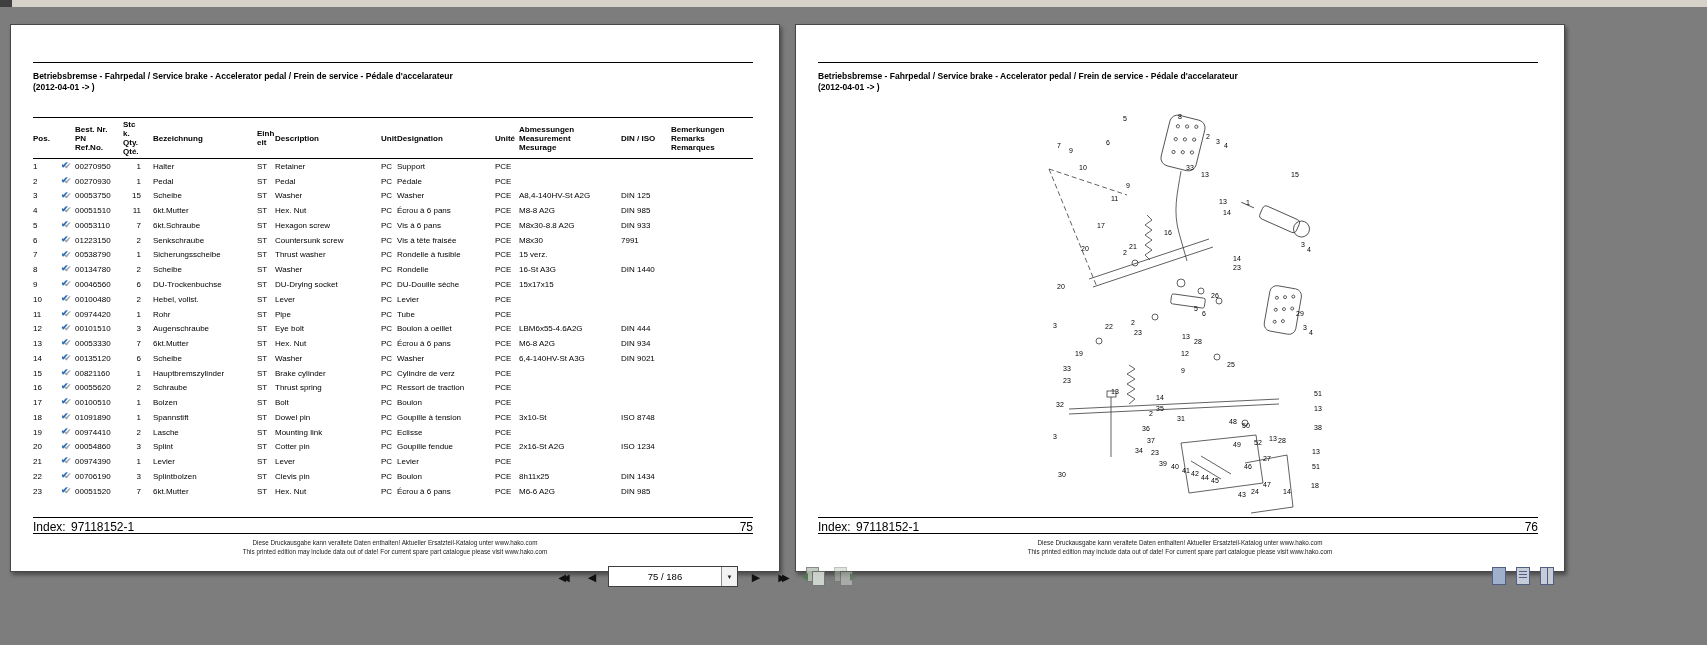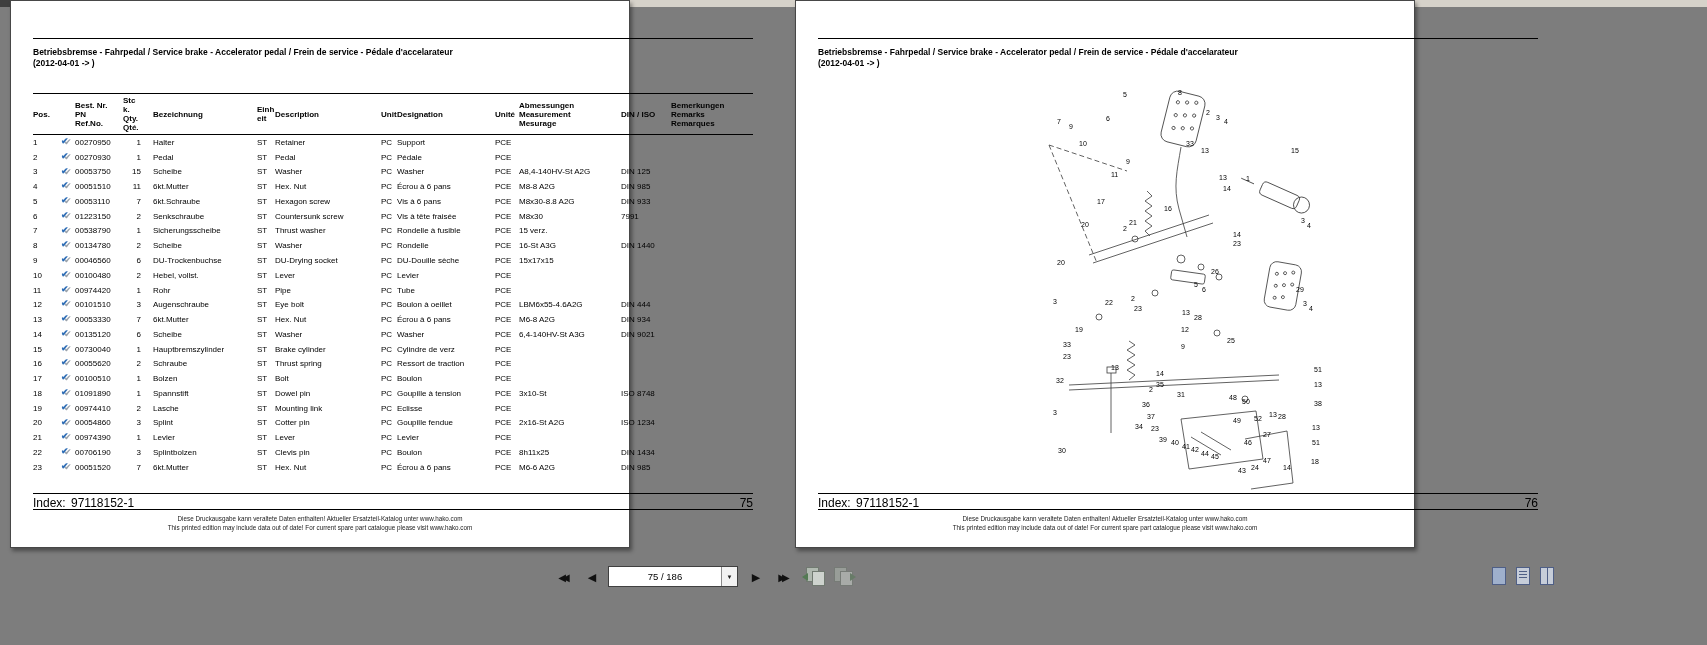--- a/index.html
+++ b/index.html
@@ -1,21 +1,21 @@
 <!DOCTYPE html>
 <html><head>
 <meta charset="utf-8">
 <style>
   html,body{margin:0;padding:0;width:1707px;height:645px;overflow:hidden;}
   body{background:#7d7d7d;font-family:"Liberation Sans", sans-serif;position:relative;}
 
   .top-strip{position:absolute;left:0;top:0;width:1707px;height:7px;background:#d6d2ca;}
   .corner-box{position:absolute;left:0;top:0;width:12px;height:7px;background:#3f3f3f;}
 
-  .page{position:absolute;top:0;width:620px;height:548px;background:#ffffff;border:1px solid #474747;
+  .page{position:absolute;top:24px;width:770px;height:548px;background:#ffffff;border:1px solid #474747;
         box-shadow:2px 3px 4px rgba(0,0,0,0.40);box-sizing:border-box;color:#000;padding-left:9px;}
   .page-left{left:10px;}
   .page-right{left:795px;}
 
   .rule{position:absolute;left:22px;width:720px;height:1px;background:#000;}
   .rule-top{top:37px;}
   .rule-f1{top:492px;}
   .rule-f2{top:508px;}
 
   .doc-title{position:absolute;left:22px;top:46px;font-size:8.5px;font-weight:bold;white-space:nowrap;}
@@ -390,21 +390,21 @@
         <div class="td col-abm">6,4-140HV-St A3G</div>
         <div class="td col-din">DIN 9021</div>
         <div class="td col-bem"></div>
       </div>
       <div class="trow">
         <div class="td col-pos">15</div>
         <div class="td col-check cell-check">
           <span class="check-g">✔</span>
           <span class="check-b">✔</span>
         </div>
-        <div class="td col-pn">00730040</div>
+        <div class="td col-pn">00821160</div>
         <div class="td col-qty">1</div>
         <div class="td col-bez">Hauptbremszylinder</div>
         <div class="td col-st">ST</div>
         <div class="td col-desc">Brake cylinder</div>
         <div class="td col-pc">PC</div>
         <div class="td col-desig">Cylindre de verz</div>
         <div class="td col-pce">PCE</div>
         <div class="td col-abm"></div>
         <div class="td col-din"></div>
         <div class="td col-bem"></div>

